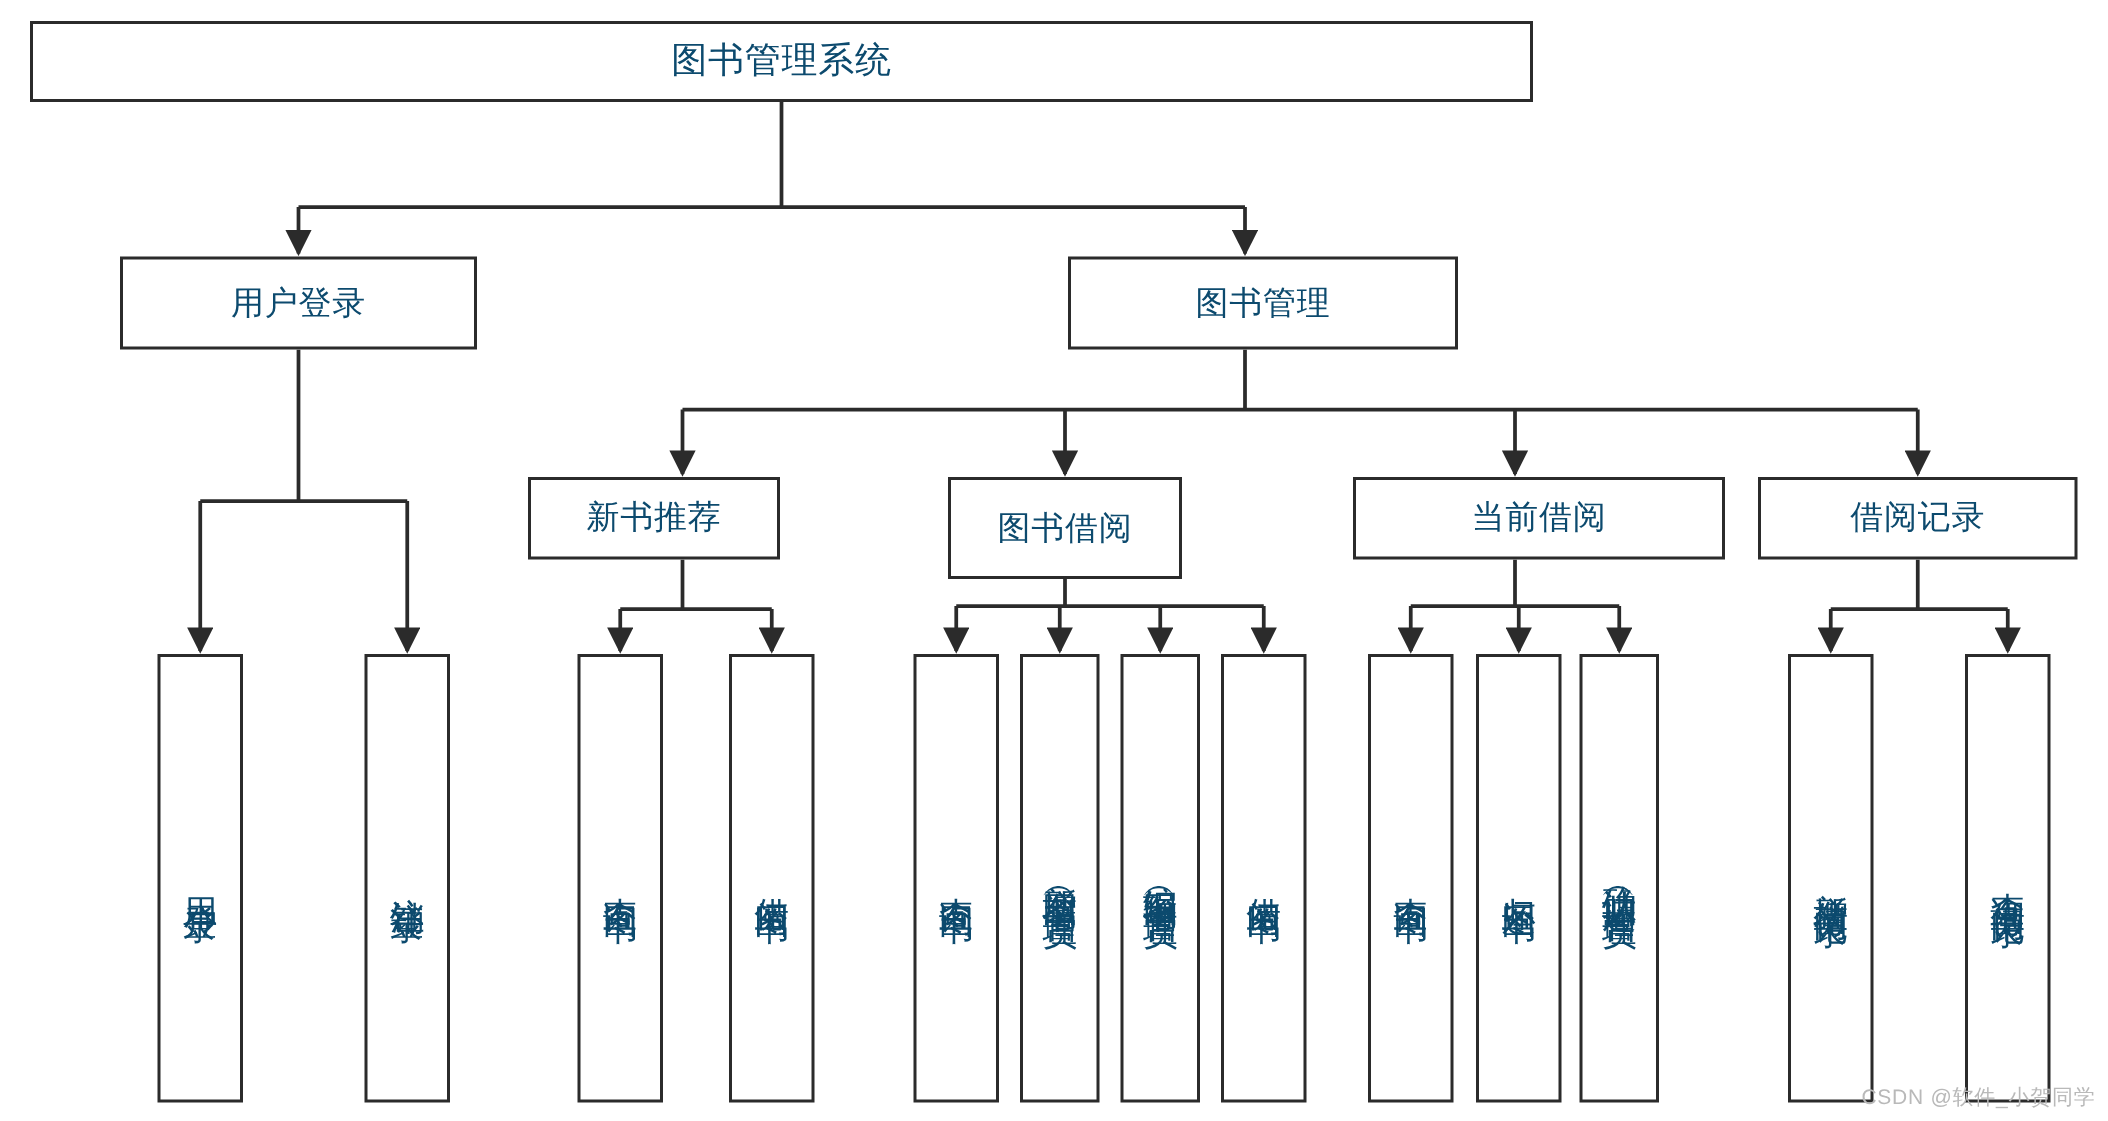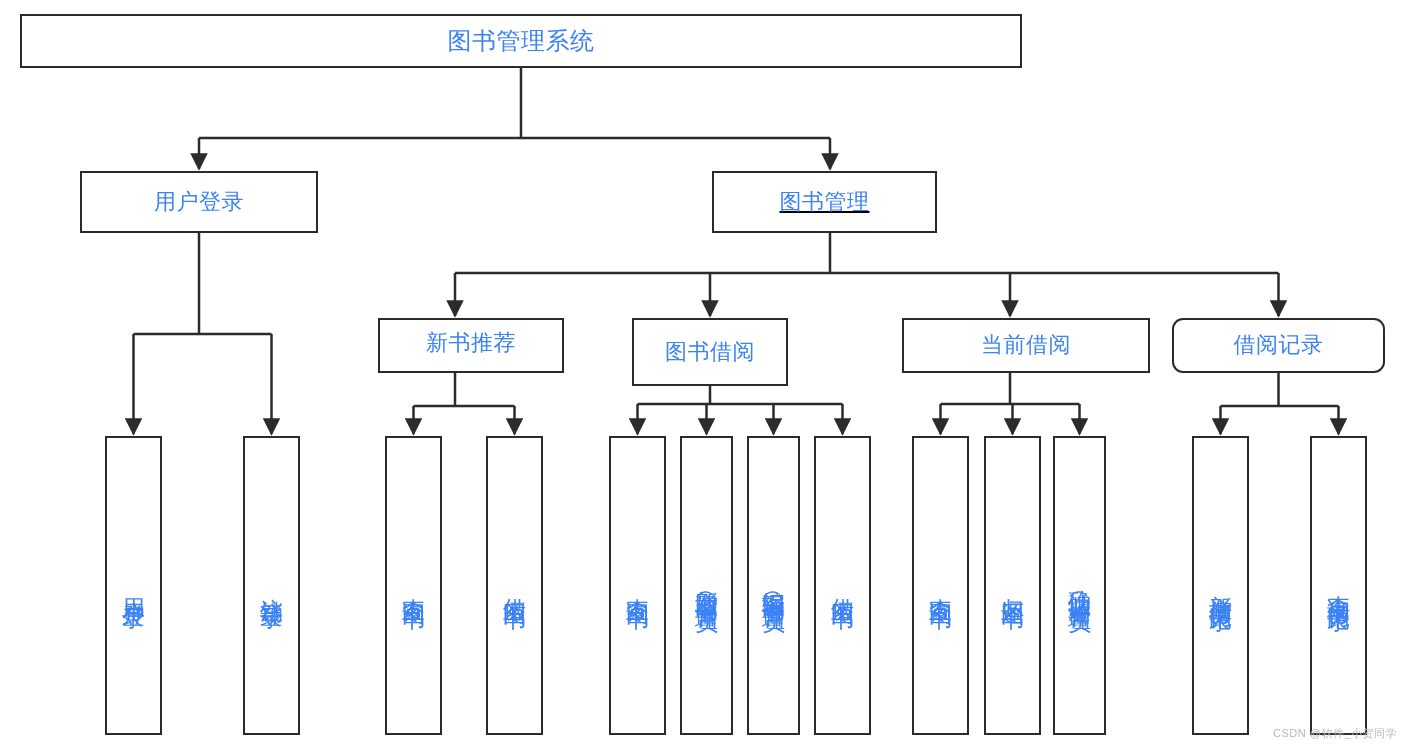--- a/index.html
+++ b/index.html
@@ -28,41 +28,41 @@
     position: absolute;
     box-sizing: border-box;
     background: #ffffff;
     border: 2.5px solid #2b2b2b;
     display: flex;
     align-items: center;
     justify-content: center;
     overflow: hidden;
   }
   .node-label {
-    color: #3b82f6;
+    color: #0c4a6e;
     line-height: 1.12;
     text-align: right;
     white-space: pre-line;
     letter-spacing: 0.5px;
   }
   .lvl0 .node-label { font-size: 24px; }
   .lvl1 .node-label { font-size: 22px; }
   .lvl2 .node-label { font-size: 22px; }
   .leaf .node-label {
     font-size: 23px;
     writing-mode: vertical-rl;
     text-orientation: upright;
     letter-spacing: 3px;
     line-height: 1;
   }
   #watermark {
     position: absolute;
     right: 8px;
     bottom: 6px;
-    font-size: 11px;
+    font-size: 14px;
     color: #b9b9b9;
     letter-spacing: 0.5px;
     white-space: nowrap;
     pointer-events: none;
   }
 </style>
 </head>
 <body>
 
 <div id="diagram-root">
@@ -110,33 +110,33 @@
       </g>
   </svg>
 
   <div id="nodes-layer">
       <div class="node-box lvl0" style="left: 20px; top: 14px; width: 1002px; height: 54px;">
         <span class="node-label">图书管理系统</span>
       </div>
       <div class="node-box lvl1" style="left: 80px; top: 171px; width: 238px; height: 62px;">
         <span class="node-label">用户登录</span>
       </div>
-      <div class="node-box lvl1" style="left: 712px; top: 171px; width: 225px; height: 62px; text-decoration: underline;">
+      <div class="node-box lvl1" style="left: 712px; top: 171px; width: 260px; height: 62px;">
         <span class="node-label">图书管理</span>
       </div>
-      <div class="node-box lvl2" style="left: 378px; top: 318px; width: 186px; height: 55px; font-family: Liberation Mono, monospace;">
+      <div class="node-box lvl2" style="left: 352px; top: 318px; width: 168px; height: 55px;">
         <span class="node-label">新书推荐</span>
       </div>
       <div class="node-box lvl2" style="left: 632px; top: 318px; width: 156px; height: 68px;">
         <span class="node-label">图书借阅</span>
       </div>
       <div class="node-box lvl2" style="left: 902px; top: 318px; width: 248px; height: 55px;">
         <span class="node-label">当前借阅</span>
       </div>
-      <div class="node-box lvl2" style="left: 1172px; top: 318px; width: 213px; height: 55px; border-radius: 11px;">
+      <div class="node-box lvl2" style="left: 1172px; top: 318px; width: 213px; height: 55px;">
         <span class="node-label">借阅记录</span>
       </div>
       <div class="node-box leaf" style="left: 105px; top: 436px; width: 57px; height: 299px;">
         <span class="node-label">用户登录</span>
       </div>
       <div class="node-box leaf" style="left: 243px; top: 436px; width: 57px; height: 299px;">
         <span class="node-label">注销登录</span>
       </div>
       <div class="node-box leaf" style="left: 385px; top: 436px; width: 57px; height: 299px;">
         <span class="node-label">查询图书</span>

